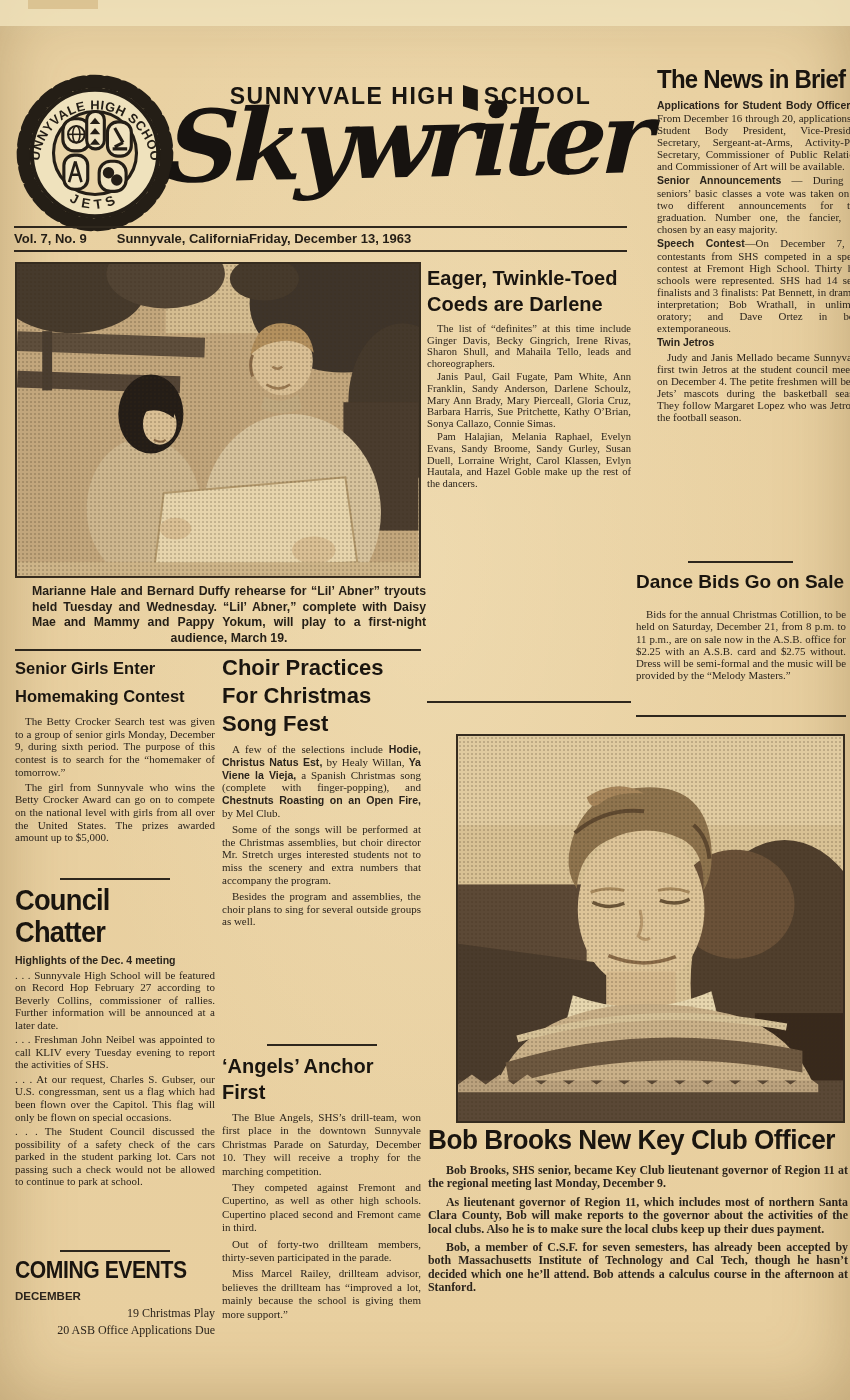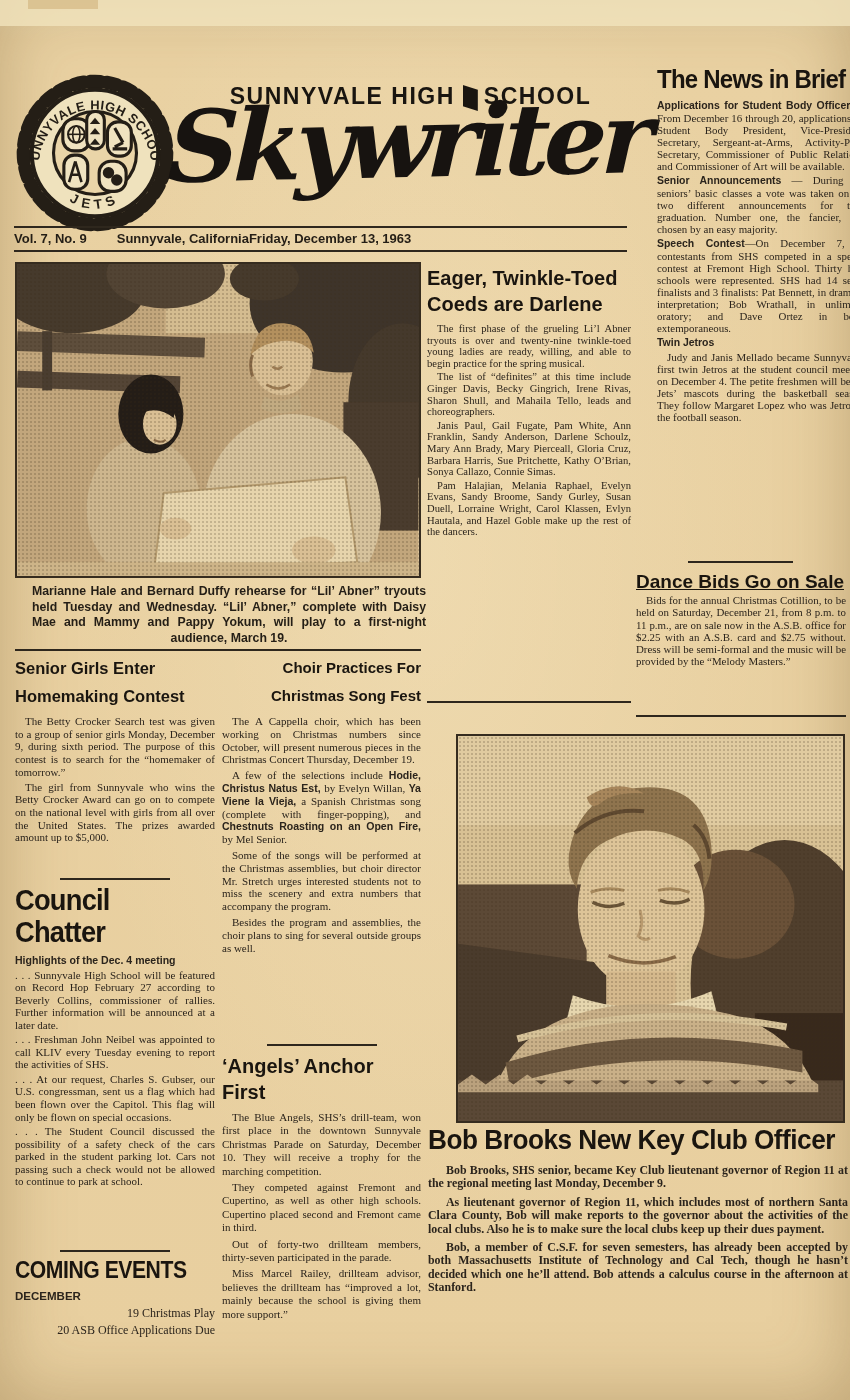--- a/index.html
+++ b/index.html
@@ -59,22 +59,22 @@
   .article .body p.event{text-indent:0;text-align:right;padding-left:22px;text-indent:-22px;}
   .article .body span.b{font-family:"Liberation Sans",sans-serif;font-weight:700;font-size:.96em;}
   h2{margin:0;color:#1a150f;font-family:"Liberation Sans",sans-serif;font-weight:700;}
 
   .h-news{font-size:25px;line-height:30px;letter-spacing:-.8px;transform:scaleX(.96);transform-origin:left;margin-bottom:5px;}
   .h-heavy{font-size:29px;line-height:32px;letter-spacing:-.8px;transform:scaleX(.94);transform-origin:left;margin-bottom:6px;}
   .h-events{font-size:23px;line-height:26px;letter-spacing:-.5px;transform:scaleX(.92);transform-origin:left;margin-bottom:6px;}
   .h-bob{font-size:27px;line-height:32px;letter-spacing:-.5px;transform:scaleX(.97);transform-origin:left;}
   .h-med{font-size:20px;line-height:26px;margin-bottom:6px;}
   .h-med2{font-size:16.5px;line-height:28px;margin-bottom:5px;}
-  .h-med3{font-size:15px;line-height:28px;margin-bottom:5px;text-align:right;}
-  .h-med4{font-size:19px;line-height:22px;margin-bottom:1px;text-decoration:underline;}
+  .h-med3{font-size:22px;line-height:28px;margin-bottom:5px;}
+  .h-med4{font-size:19px;line-height:22px;margin-bottom:15px;}
 
   .a-news{left:657px;top:64px;width:210px;}
   .a-news .body{font-size:10.9px;line-height:12px;}
   .a-dance{left:636px;top:571px;width:210px;}
   .a-dance .body{font-size:10.9px;line-height:12.3px;}
   .a-eager{left:427px;top:265px;width:204px;}
   .a-eager .body{font-size:10.6px;line-height:11.6px;}
   .a-senior{left:15px;top:654px;width:200px;}
   .a-senior .body{font-size:11px;line-height:12.7px;}
   .a-council{left:15px;top:884px;width:200px;}
@@ -217,41 +217,39 @@
     <div class="body">
         <p class="sub"><span class="b">DECEMBER</span></p>
         <p class="event"><span>19 Christmas Play</span></p>
         <p class="event"><span>20 ASB Office Applications Due</span></p>
       </div>
   </section>
 
   <section class="article a-choir">
     <h2 class="h-med3">Choir Practices For Christmas Song Fest</h2>
     <div class="body">
-        <p><span>The A Cappella choir, which has been working on Christmas numbers since October, will present numerous pieces in the Christmas Concert Thursday, December 19.</span></p>
-        <p><span>A few of the selections include </span><span class="b">Hodie, Christus Natus Est,</span><span> by Evelyn Willan, </span><span class="b">Ya Viene la Vieja,</span><span> a Spanish Christmas song (complete with finger-popping), and </span><span class="b">Chestnuts Roasting on an Open Fire,</span><span> by Mel Senior.</span></p>
+        <p><span>A few of the selections include </span><span class="b">Hodie, Christus Natus Est,</span><span> by Healy Willan, </span><span class="b">Ya Viene la Vieja,</span><span> a Spanish Christmas song (complete with finger-popping), and </span><span class="b">Chestnuts Roasting on an Open Fire,</span><span> by Mel Club.</span></p>
         <p><span>Some of the songs will be performed at the Christmas assemblies, but choir director Mr. Stretch urges interested students not to miss the scenery and extra numbers that accompany the program.</span></p>
         <p><span>Besides the program and assemblies, the choir plans to sing for several outside groups as well.</span></p>
       </div>
   </section>
   <div class="sdiv" style="left:267px;top:1044px;width:110px;"></div>
   <section class="article a-angels">
     <h2 class="h-med">‘Angels’ Anchor First</h2>
     <div class="body">
         <p><span>The Blue Angels, SHS’s drill-team, won first place in the downtown Sunnyvale Christmas Parade on Saturday, December 10. They will receive a trophy for the marching competition.</span></p>
         <p><span>They competed against Fremont and Cupertino, as well as other high schools. Cupertino placed second and Fremont came in third.</span></p>
         <p><span>Out of forty-two drillteam members, thirty-seven participated in the parade.</span></p>
         <p><span>Miss Marcel Railey, drillteam advisor, believes the drillteam has “improved a lot, mainly because the school is giving them more support.”</span></p>
       </div>
   </section>
 
   <section class="article a-eager">
     <h2 class="h-med">Eager, Twinkle-Toed Coeds are Darlene</h2>
     <div class="body">
-        <p><span>The first phase of the grueling Li’l Abner tryouts is over and twenty-nine twinkle-toed young ladies are ready, willing, and able to begin practice for the spring musical.</span></p>
         <p><span>The list of “definites” at this time include Ginger Davis, Becky Gingrich, Irene Rivas, Sharon Shull, and Mahaila Tello, leads and choreographers.</span></p>
         <p><span>Janis Paul, Gail Fugate, Pam White, Ann Franklin, Sandy Anderson, Darlene Schoulz, Mary Ann Brady, Mary Pierceall, Gloria Cruz, Barbara Harris, Sue Pritchette, Kathy O’Brian, Sonya Callazo, Connie Simas.</span></p>
         <p><span>Pam Halajian, Melania Raphael, Evelyn Evans, Sandy Broome, Sandy Gurley, Susan Duell, Lorraine Wright, Carol Klassen, Evlyn Hautala, and Hazel Goble make up the rest of the dancers.</span></p>
       </div>
   </section>
   <div class="rule" style="left:427px;top:701px;width:204px;height:2px;"></div>
 
   <section class="article a-news">
     <h2 class="h-news">The News in Brief</h2>
     <div class="body">

